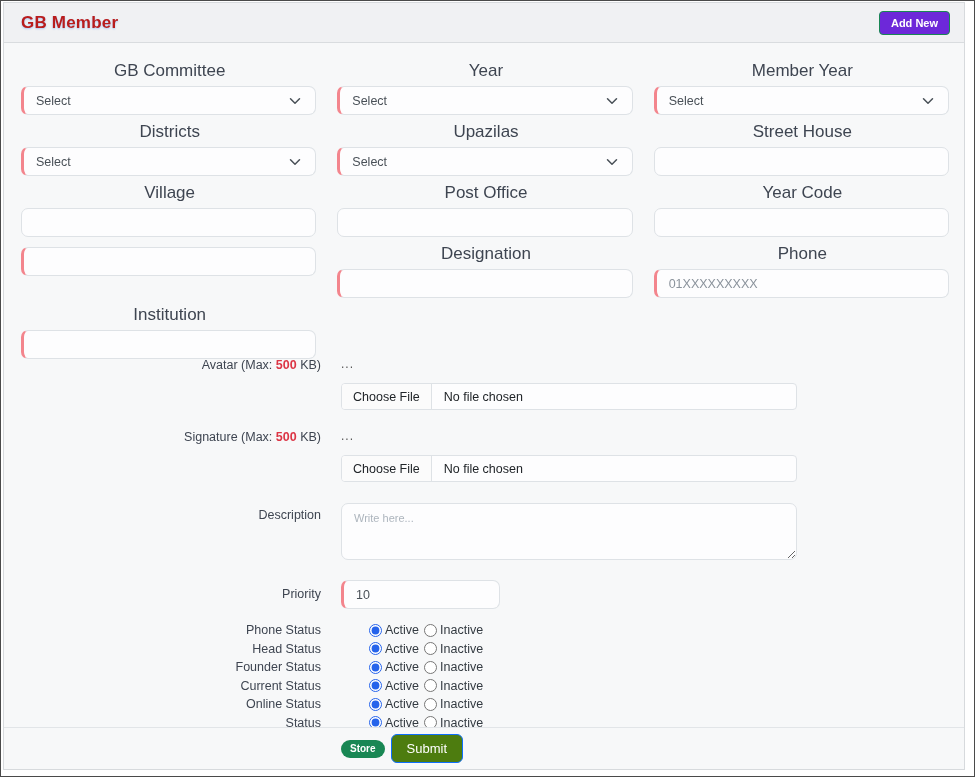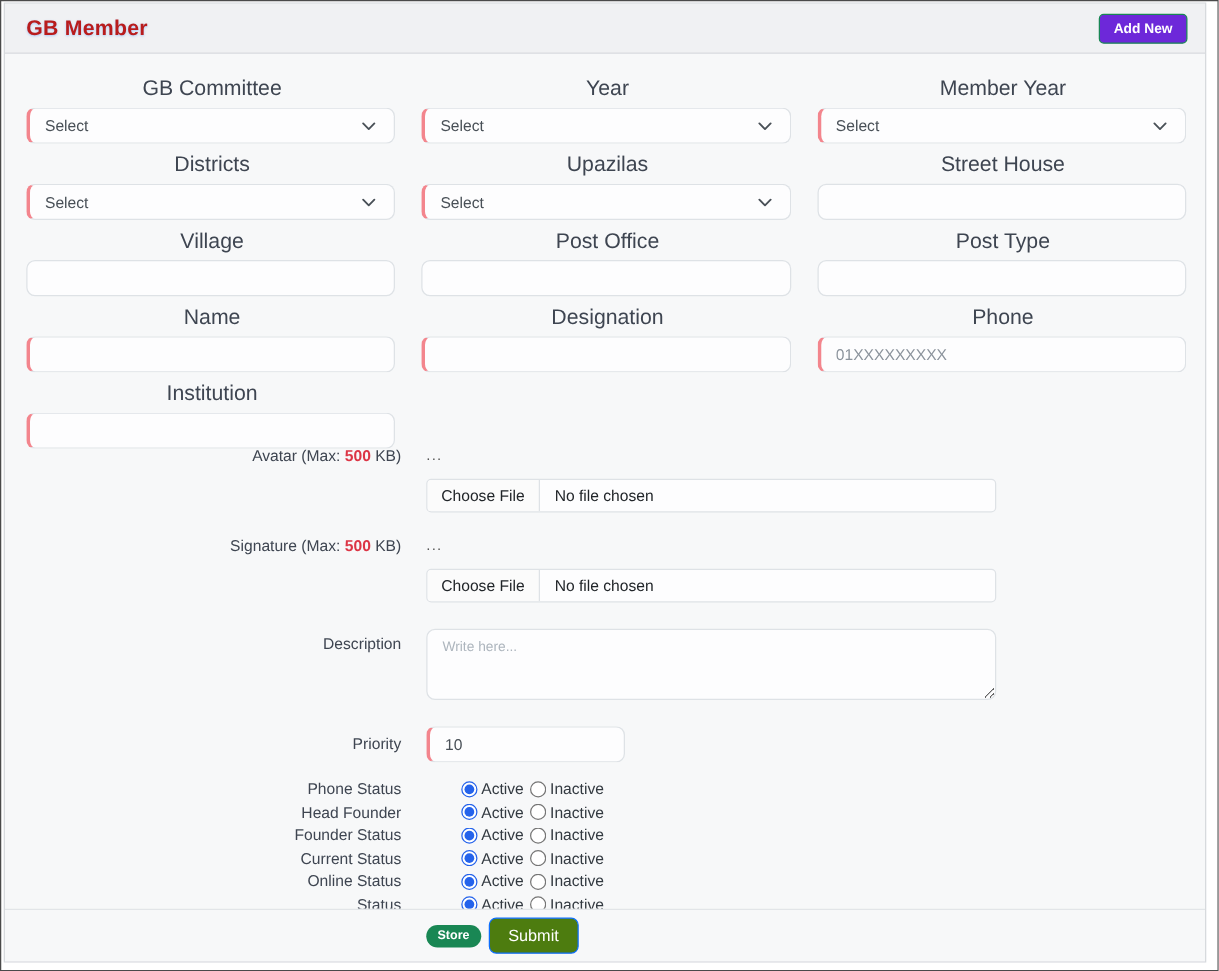--- a/index.html
+++ b/index.html
@@ -246,26 +246,25 @@
         <label>Village</label>
         <input type="text" class="ctl" style="">
       </div>
 
       <div class="field">
         <label>Post Office</label>
         <input type="text" class="ctl" style="">
       </div>
 
       <div class="field">
-        <label>Post Type</label>
+        <label>Year Code</label>
         <input type="text" class="ctl" style="">
       </div>
 
       <div class="field">
-        <label>Name</label>
         <input type="text" class="ctl req" style="">
       </div>
 
       <div class="field">
         <label>Designation</label>
         <input type="text" class="ctl req" style="">
       </div>
 
       <div class="field">
         <label>Phone</label>
@@ -333,21 +332,21 @@
               <span>Active</span>
             </label>
           <label class="opt">
               <input type="radio" name="s0" style="">
               <span>Inactive</span>
             </label>
         </div>
       </div>
 
       <div class="srow">
-        <div class="slabel">Head Founder</div>
+        <div class="slabel">Head Status</div>
         <div class="sopts">
           <label class="opt first">
               <input type="radio" name="s1" checked="" style="">
               <span>Active</span>
             </label>
           <label class="opt">
               <input type="radio" name="s1" style="">
               <span>Inactive</span>
             </label>
         </div>

